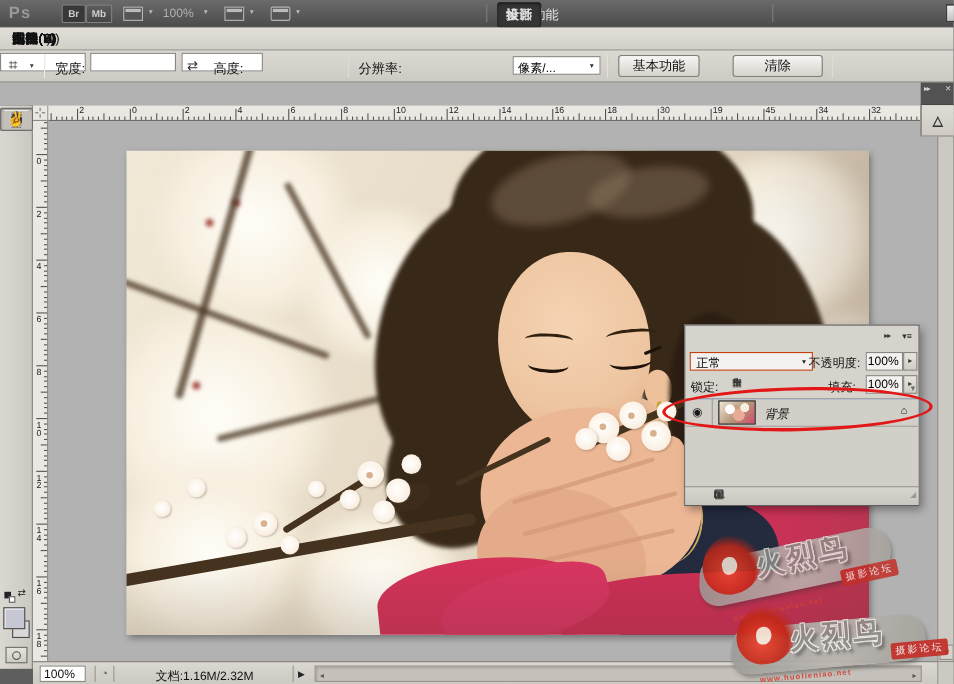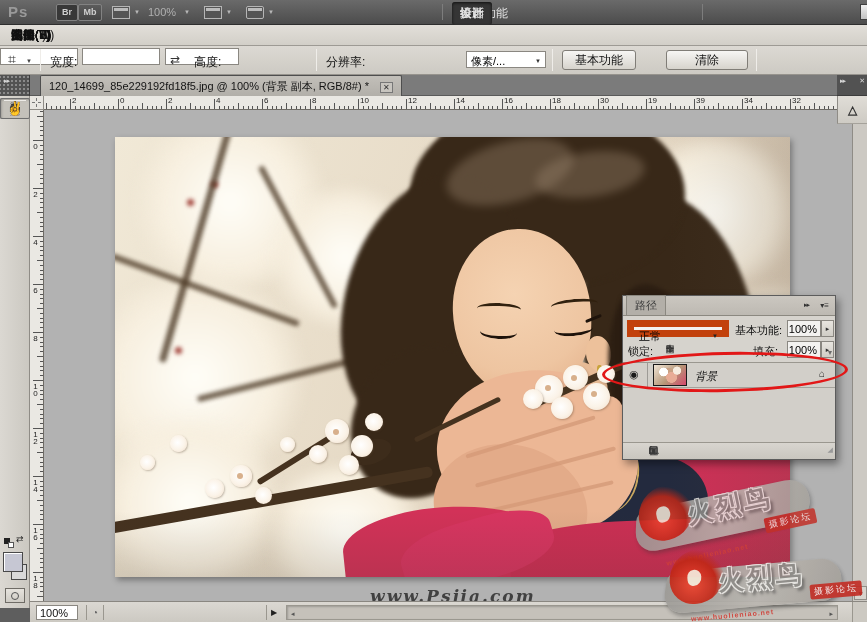--- a/index.html
+++ b/index.html
@@ -133,21 +133,21 @@
   #sb-track .tr{right:4px;top:4px;font-size:7px;color:#555;position:absolute;}
   #sb-corner{right:0;top:0;width:15px;height:21px;background:#ccc9c2;border-left:1px solid #9a978f;position:absolute;}
 
   
   #layers-panel{left:622px;top:295px;width:214px;height:165px;background:#d6d3cd;border:1px solid #5c5c5c;box-shadow:3px 4px 8px rgba(0,0,0,.4);z-index:50;}
   #lp-tabs{left:0;top:0;width:212px;height:20px;background:linear-gradient(#cbc7c0,#bdb9b2);border-bottom:1px solid #8b8880;display:flex;align-items:flex-end;padding-left:3px;position:absolute;}
   .lp-tab{position:relative;font-size:11px;padding:2px 8px 2px;margin-right:1px;background:#b3afa8;color:#3c3c3c;border:1px solid #8b8880;border-bottom:none;border-radius:2px 2px 0 0;white-space:nowrap;}
   .lp-tab.active{background:#dcd9d3;color:#000;}
   #lp-collapse{right:26px;top:5px;font-size:7px;color:#333;letter-spacing:-1px;}
   #lp-menu{right:6px;top:5px;font-size:8px;color:#333;}
-  #lp-select{left:4px;top:24px;width:102px;height:17px;background:#f3f2f0;border:7px solid #c2410c;font-size:11px;}
+  #lp-select{left:4px;top:24px;width:112px;height:17px;background:#f3f2f0;border:1px solid #c2410c;font-size:11px;}
   #lp-select .sel-label{left:5px;top:2px;position:absolute;}
   #lp-select .caret{right:4px;top:6px;color:#222;}
   #lp-op-label{left:112px;top:27px;font-size:11px;color:#111;}
   .lp-val{top:24px;width:34px;height:17px;background:#f3f2f0;border:1px solid #8a8781;font-size:11px;text-align:right;padding:2px 3px 0 0;}
   #lp-op-val{left:164px;}
   .lp-spin{top:24px;width:13px;height:17px;background:linear-gradient(#e8e5df,#d0cdc6);border:1px solid #8a8781;font-size:7px;text-align:center;line-height:16px;color:#333;}
   #lp-op-spin{left:198px;}
   #lp-lock-label{left:5px;top:48px;font-size:11px;color:#111;}
   #lp-locks{left:40px;top:46px;display:flex;gap:6px;position:absolute;}
   .lock-ic{position:relative;font-size:10px;color:#333;width:14px;height:14px;text-align:center;line-height:14px;}
@@ -262,27 +262,20 @@
     <div id="unit-dd">
       <span class="u-label">像素/...</span>
       <span class="caret">▼</span>
     </div>
     <span class="opt-sep" id="osep3"></span>
     <button class="opt-btn" id="front-btn">基本功能</button>
     <button class="opt-btn" id="clear-btn">清除</button>
     <span class="opt-sep" id="osep4"></span>
   </div>
 
-  <div id="tabrow">
-    <div id="tool-header"><span style="position:relative">▸▸</span></div>
-    <div id="doc-tab">
-      <span id="doc-title">120_14699_85e229192fd18f5.jpg @ 100% (背景 副本, RGB/8#) *</span>
-      <span id="doc-close">✕</span>
-    </div>
-  </div>
 
   <div id="toolcol">
     <div class="tools-bg"></div>
     <div id="tools">
         <div class="tool">↖</div>
         <div class="tool">□</div>
         <div class="tool">◺</div>
         <div class="tool">☼</div>
         <div class="tool selected">⌗</div>
         <div class="tool">✒</div>
@@ -495,21 +488,21 @@
       <div class="hlab" style="left: 172px;">4</div>
       <div class="hlab" style="left: 220px;">6</div>
       <div class="hlab" style="left: 268px;">8</div>
       <div class="hlab" style="left: 316px;">10</div>
       <div class="hlab" style="left: 364px;">12</div>
       <div class="hlab" style="left: 412px;">14</div>
       <div class="hlab" style="left: 460px;">16</div>
       <div class="hlab" style="left: 508px;">18</div>
       <div class="hlab" style="left: 556px;">30</div>
       <div class="hlab" style="left: 604px;">19</div>
-      <div class="hlab" style="left: 652px;">39</div>
+      <div class="hlab" style="left: 652px;">45</div>
       <div class="hlab" style="left: 700px;">34</div>
       <div class="hlab" style="left: 748px;">32</div>
     </div>
   <div id="vruler">
       <div class="vtick sml" style="top: 1.2px;"></div>
       <div class="vtick mid" style="top: 6px;"></div>
       <div class="vtick sml" style="top: 10.8px;"></div>
       <div class="vtick sml" style="top: 15.6px;"></div>
       <div class="vtick sml" style="top: 20.4px;"></div>
       <div class="vtick sml" style="top: 25.2px;"></div>
@@ -700,51 +693,46 @@
         <div class="pp pfcenter" style="left: 218px; top: 292px; width: 6px; height: 6px;"></div>
         <div class="pp pfcenter" style="left: 430px; top: 248px; width: 6px; height: 6px;"></div>
         <div class="pp pfcenter" style="left: 456px; top: 238px; width: 6px; height: 6px;"></div>
         <div class="pp pfcenter" style="left: 122px; top: 336px; width: 6px; height: 6px;"></div>
         <div class="pp pfcenter" style="left: 476px; top: 254px; width: 6px; height: 6px;"></div>
         <div class="pp pred" style="left: 228px; top: 370px; width: 205px; height: 78px; transform: rotate(-6deg); border-radius: 45% 55% 0px 0px; background: rgb(210, 50, 88);"></div>
         <div class="pp pred" style="left: 395px; top: 383px; width: 295px; height: 62px; transform: rotate(-2deg); background: rgb(204, 47, 84);"></div>
         <div class="pp pred" style="left: 285px; top: 382px; width: 155px; height: 62px; transform: rotate(-16deg); border-radius: 40%; background: rgb(215, 53, 96);"></div>
         <div class="pp pvig" style="left: 0px; top: 0px; width: 675px; height: 440px;"></div>
       </div>
-    <span id="watermark">www.Psjia.com</span>
   </div>
 
   <div id="vscroll">
     <div class="vs-btn">▼</div>
   </div>
 
   <div id="statusbar">
     <div id="sb-zoom">100%</div>
     <div id="sb-clock">◔</div>
+    <div id="sb-doc">文档:1.16M/2.32M</div>
     <div id="sb-arrow">▶</div>
     <div id="sb-track">
       <span class="tl">◂</span>
       <span class="tr">▸</span>
     </div>
     <div id="sb-corner"></div>
   </div>
 
   <div id="layers-panel">
-    <div id="lp-tabs">
-        <div class="lp-tab active">图层</div>
-        <div class="lp-tab">通道</div>
-        <div class="lp-tab">路径</div>
-      </div>
     <span id="lp-collapse">▸▸</span>
     <span id="lp-menu">▾≡</span>
     <div id="lp-select">
       <span class="sel-label">正常</span>
       <span class="caret">▼</span>
     </div>
-    <span id="lp-op-label">基本功能:</span>
+    <span id="lp-op-label">不透明度:</span>
     <div class="lp-val" id="lp-op-val">100%</div>
     <div class="lp-spin" id="lp-op-spin">▸</div>
     <span id="lp-lock-label">锁定:</span>
     <div id="lp-locks">
         <div class="lock-ic">▦</div>
         <div class="lock-ic">✎</div>
         <div class="lock-ic">✛</div>
         <div class="lock-ic">⌂</div>
       </div>
     <span id="lp-fill-label">填充:</span>

